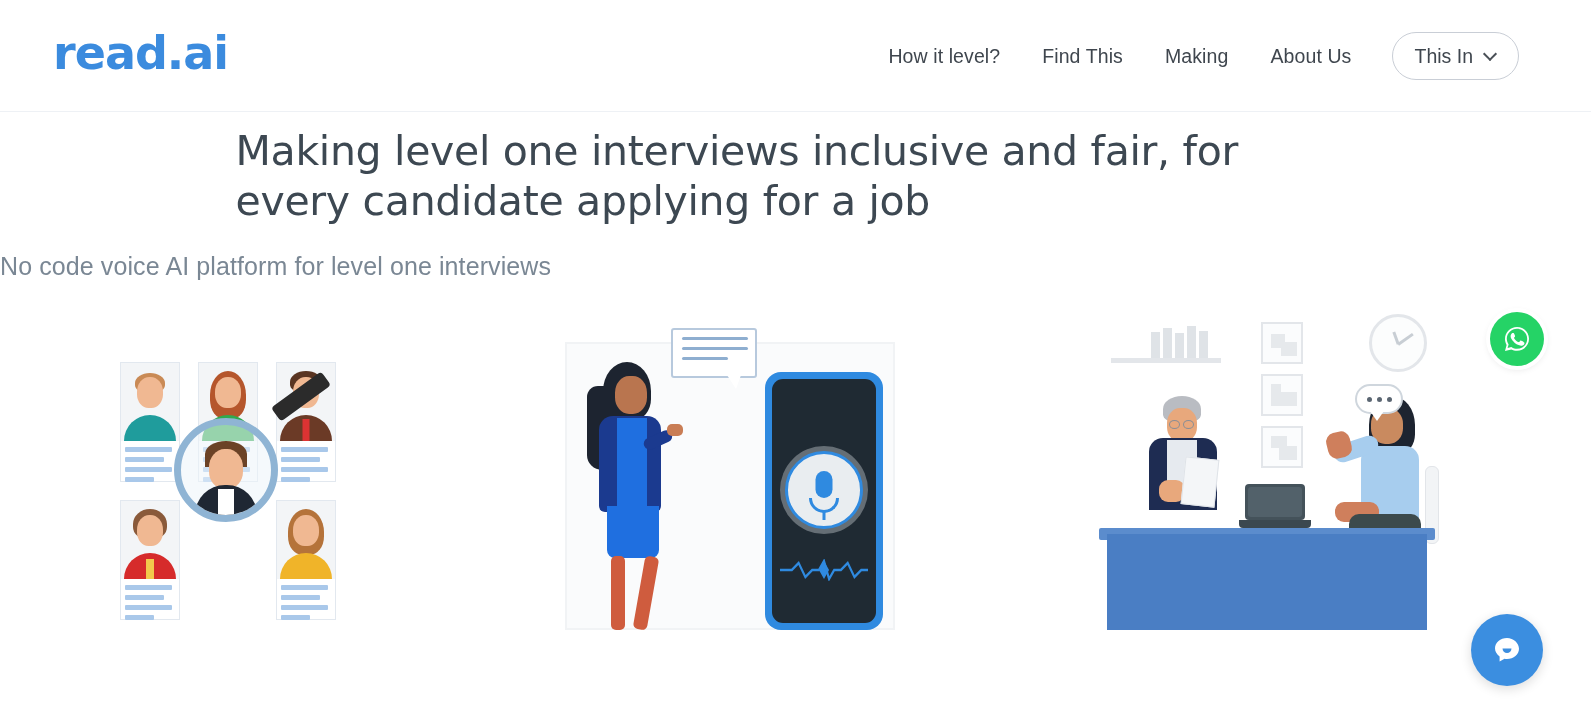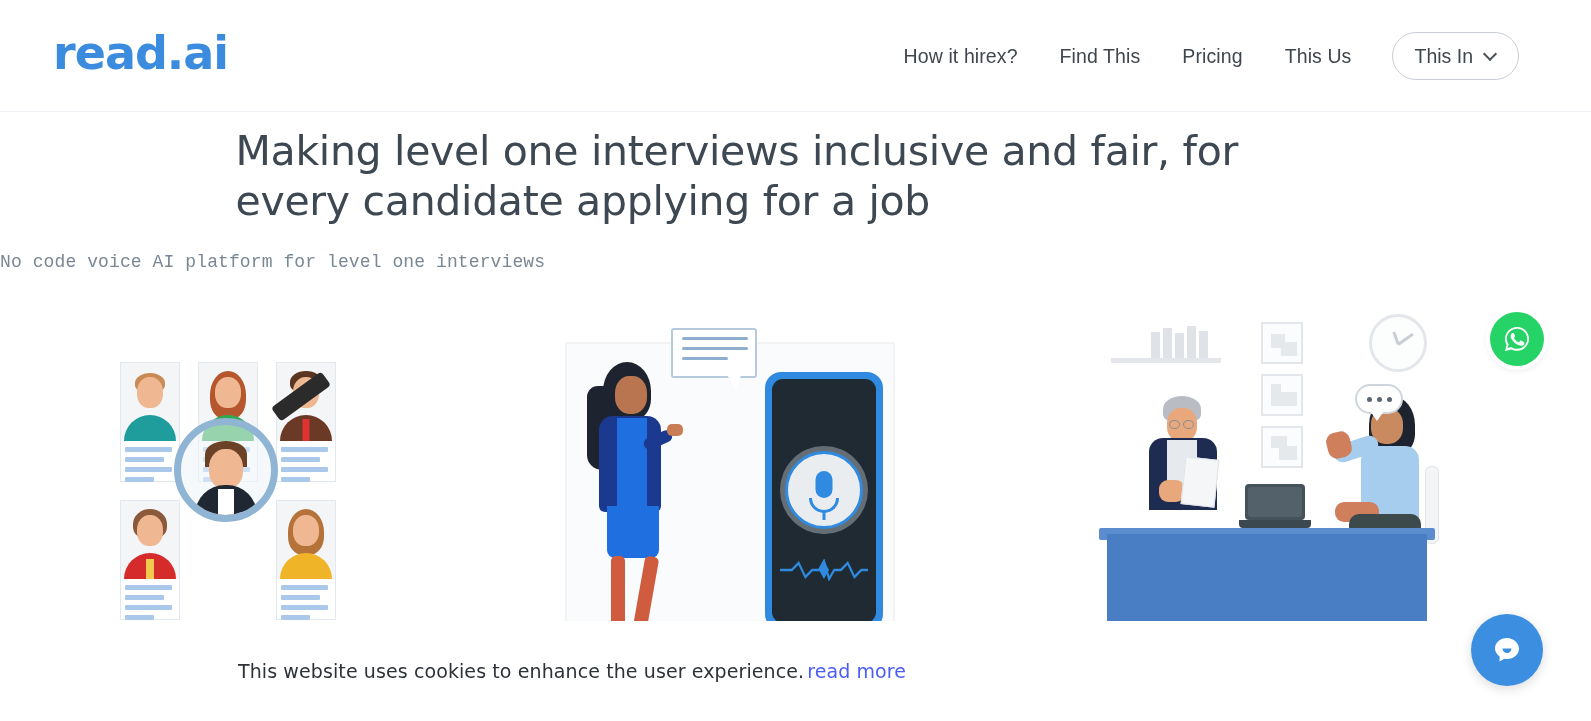--- a/index.html
+++ b/index.html
@@ -107,24 +107,24 @@
     color: #3d4852;
     font-weight: 400;
     letter-spacing: -0.3px;
     max-width: 1120px;
     margin-left: auto;
     margin-right: auto;
     font-family: "DejaVu Sans", sans-serif;
   }
   .subhead {
     margin-top: 26px;
-    font-size: 18px;
+    font-size: 25px;
     color: #7a8794;
     letter-spacing: 0.1px;
-    font-family: Liberation Mono, monospace;
+    font-family: Liberation Sans, sans-serif;
   }
 
   
   .illus-row {
     position: absolute;
     top: 300px; left: 0;
     width: 1591px;
     height: 330px;
     display: flex;
     justify-content: space-around;
@@ -353,24 +353,24 @@
 </style>
 </head>
 <body>
 
 <div class="page">
 
   <div class="header">
     <div class="logo">read.ai</div>
 
     <div class="nav">
-      <div class="nav-link">How it hirex?</div>
+      <div class="nav-link">How it level?</div>
       <div class="nav-link">Find This</div>
-      <div class="nav-link">Pricing</div>
-      <div class="nav-link">This Us</div>
+      <div class="nav-link">Making</div>
+      <div class="nav-link">About Us</div>
 
       <div class="signin-btn">
         <span class="signin-label">This In</span>
         <span class="chev"></span>
       </div>
     </div>
   </div>
 
   <div class="hero">
     <h1 class="headline">Making level one interviews inclusive and fair, for every candidate applying for a job</h1>
@@ -560,26 +560,20 @@
     </div>
   </div>
 
   <div class="whatsapp">
     <svg width="32" height="32" viewBox="0 0 32 32">
       <path fill="#ffffff" d="M22.1 18.6c-.3-.2-1.9-.9-2.2-1s-.5-.2-.7.2c-.2.3-.8 1-1 1.2-.2.2-.4.2-.7.1-.3-.2-1.4-.5-2.6-1.6-.9-.8-1.6-1.9-1.8-2.2-.2-.3 0-.5.1-.7.2-.2.3-.4.5-.6.2-.2.2-.3.3-.6.1-.2 0-.4 0-.6s-.7-1.7-1-2.3c-.3-.6-.5-.5-.7-.5h-.6c-.2 0-.6.1-.9.4-.3.3-1.2 1.1-1.2 2.8s1.2 3.2 1.4 3.5c.2.2 2.4 3.7 5.9 5.1 2.9 1.1 3.5.9 4.1.9.6-.1 1.9-.8 2.2-1.5.3-.8.3-1.4.2-1.5-.1-.2-.3-.3-.6-.4z"></path>
       <path fill="#ffffff" d="M16 4C9.4 4 4 9.4 4 16c0 2.1.6 4.1 1.6 5.9L4 28l6.3-1.6c1.7.9 3.6 1.4 5.7 1.4 6.6 0 12-5.4 12-12S22.6 4 16 4zm0 21.8c-1.9 0-3.7-.5-5.3-1.5l-.4-.2-3.7 1 1-3.6-.2-.4c-1-1.6-1.6-3.5-1.6-5.5C5.8 10.4 10.4 5.8 16 5.8S26.2 10.4 26.2 16 21.6 25.8 16 25.8z"></path>
     </svg>
   </div>
 
-  <div class="cookie-banner">
-    <div class="cookie-text">
-      <span>This website uses cookies to enhance the user experience.</span><span class="cookie-link">read more</span>
-    </div>
-
-  </div>
 
   <div class="chat-widget">
     <svg width="40" height="40" viewBox="0 0 40 40">
       <path fill="#ffffff" d="M20 8c-6.6 0-12 4.6-12 10.3 0 3.3 1.8 6.2 4.6 8.1v5.2l4.9-2.8c.8.2 1.6.3 2.5.3 6.6 0 12-4.6 12-10.3S26.6 8 20 8z"></path>
       <path fill="#3b8ee0" d="M15.5 18.5h9c0 2.5-2 4.5-4.5 4.5s-4.5-2-4.5-4.5z"></path>
     </svg>
   </div>
 
 </div>
 

